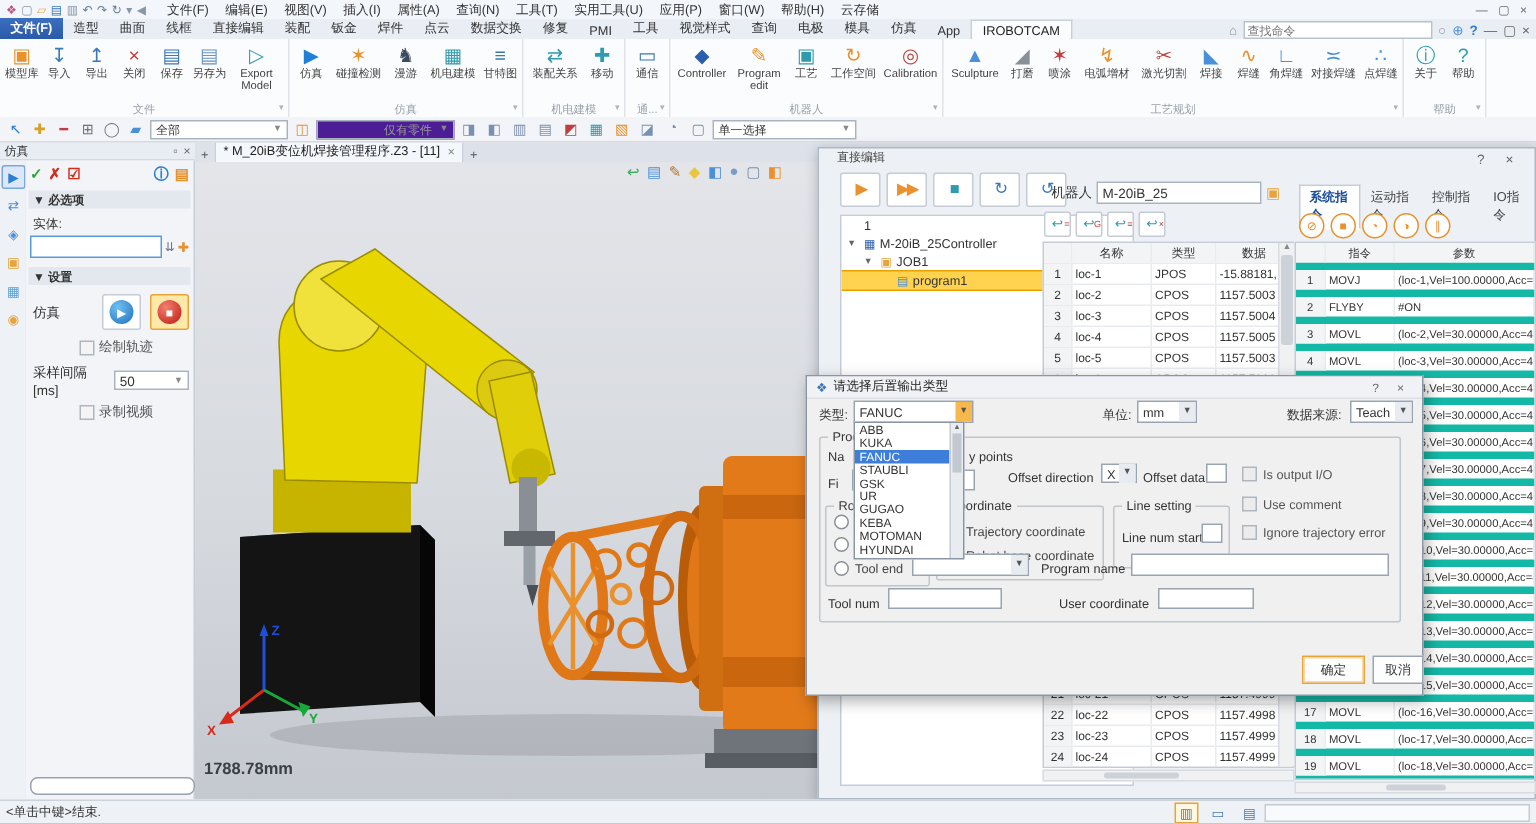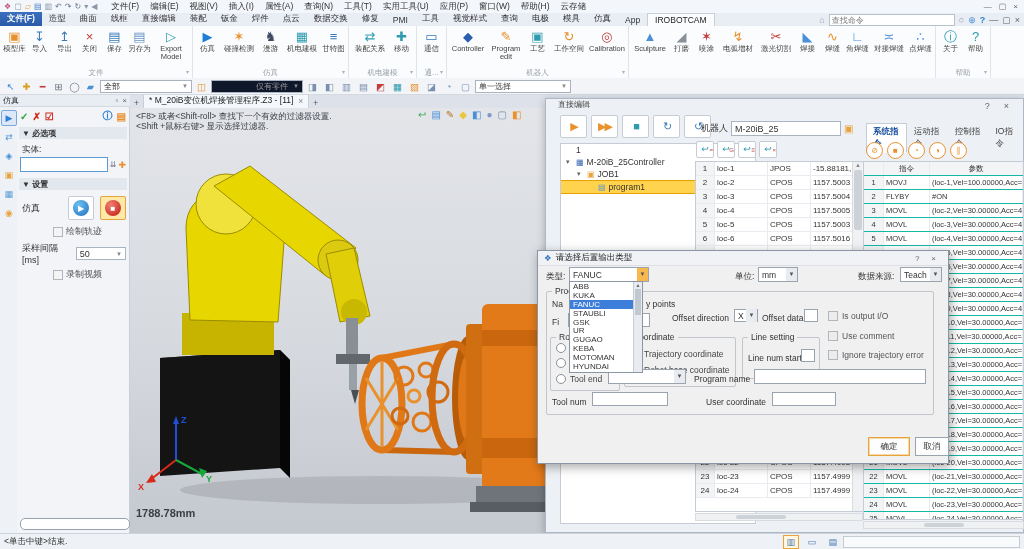--- a/index.html
+++ b/index.html
@@ -26,21 +26,21 @@
   .rbtn.wide{width:38px;}
   .ricon{display:block;height:17px;font-size:13px;line-height:17px;}
   .rlabel{display:block;font-size:7.5px;line-height:8px;color:#444;white-space:normal;}
   .rgfoot{height:11px;font-size:7.5px;color:#98a0aa;text-align:center;position:relative;line-height:11px;}
   .rgfoot .launch{position:absolute;right:1px;bottom:0;font-size:6px;color:#aab2bc;}
   
   #quickbar{position:absolute;left:0;top:78px;width:1024px;height:17px;background:#f2f4f8;border-bottom:1px solid #d5dae1;display:flex;align-items:center;gap:3px;padding:0 4px;z-index:5;box-sizing:border-box;}
   .qicon{width:13px;text-align:center;font-size:9.5px;}
   .qsel{height:13px;background:#fff;border:1px solid #aab4c0;font-size:8px;display:flex;align-items:center;padding:0 3px;box-sizing:border-box;color:#333;}
   .qsel .arr{margin-left:auto;color:#888;font-size:6px;}
-  .qsel.dis{background:#0f172a;color:#999;padding-left:44px;}
+  .qsel.dis{background:#4c1d95;color:#999;padding-left:44px;}
   
   #panelhead{position:absolute;left:0;top:95px;width:130px;height:12px;background:#e8edf4;border-bottom:1px solid #d3d9e1;display:flex;align-items:center;font-size:8px;padding:0 3px;box-sizing:border-box;z-index:4;}
   #panelhead .winctl{gap:4px;padding-right:0;}
   #leftstrip{position:absolute;left:0;top:107px;width:17px;height:426px;background:#eef1f6;border-right:1px solid #d8dde3;z-index:4;}
   .stripbtn{width:14px;height:14px;margin:3px 1px;text-align:center;line-height:14px;font-size:9px;border:1px solid transparent;border-radius:2px;}
   .stripbtn.active{background:#dce8f8;border-color:#7aa7e0;}
   #simpanel{position:absolute;left:17px;top:107px;width:113px;height:426px;background:#f2f4f8;border-right:1px solid #c8cfd8;z-index:4;box-sizing:border-box;}
   .simtb{display:flex;gap:4px;align-items:center;padding:2px 3px;}
   .simtb .sp{margin-left:auto;}
   .sicon{font-size:10px;font-weight:bold;}
@@ -100,21 +100,21 @@
   #locvscroll .thumb{margin:2px 1px;height:60px;background:#cdd2d8;border-radius:2px;}
   .hscroll{position:absolute;height:8px;background:#f0f1f3;border:1px solid #d8dce1;box-sizing:border-box;}
   .hscroll .thumb{position:absolute;top:1px;height:4px;background:#cdd2d8;border-radius:2px;}
   
   #cmdtabs{position:absolute;left:320px;top:24px;display:flex;font-size:8.5px;}
   .ctab{padding:2px 6px;color:#444;border:1px solid transparent;}
   .ctab.active{background:#fff;border-color:#c5ccd5;border-bottom-color:#fff;color:#1a4f9c;font-weight:bold;}
   #cmdicons{position:absolute;left:320px;top:43px;display:flex;gap:4px;}
   .cicon{width:15px;height:15px;border:1px solid #e8912d;border-radius:50%;color:#e8912d;font-size:8px;text-align:center;line-height:15px;background:#fff;}
   #cmdtable{position:absolute;left:317px;top:62px;width:161px;height:359px;background:#fff;border:1px solid #c5ccd5;box-sizing:border-box;overflow:hidden;font-size:7.5px;}
-  .crow{display:flex;height:13px;line-height:13px;border-bottom:1px solid #14b8a6;}
+  .crow{display:flex;height:13px;line-height:13px;border-bottom:5px solid #14b8a6;}
   .crow div{border-right:1px solid #e8ebef;overflow:hidden;white-space:nowrap;padding:0 2px;box-sizing:border-box;}
   .crow div:nth-child(1){width:20px;background:#f3f4f6;text-align:center;}
   .crow div:nth-child(2){width:46px;}
   .crow div:nth-child(3){flex:1;}
   .crow.head div{background:#f3f4f6;text-align:center;}
   
   #dlg{position:absolute;left:537px;top:250px;width:410px;height:212px;background:#f0f0f0;border:1px solid #8a96a4;box-shadow:2px 3px 10px rgba(0,0,0,.35);z-index:40;font-size:8.5px;}
   #dlgtitle{height:14px;display:flex;align-items:center;gap:4px;padding:0 6px;background:#f0f2f5;border-bottom:1px solid #dcdfe3;}
   #dlgtitle .t{color:#222;}
   #dlgtitle .winctl{gap:12px;}
@@ -360,20 +360,21 @@
           </div>
           <div class="rbtn wide">
             <span class="ricon" style="color:#4a90d9">≍</span>
             <span class="rlabel">对接焊缝</span>
           </div>
           <div class="rbtn">
             <span class="ricon" style="color:#4a90d9">∴</span>
             <span class="rlabel">点焊缝</span>
           </div>
         </div>
+        <div class="rgfoot"><span>工艺规划</span><span class="launch">▾</span></div>
       </div>
       <div class="rgroup">
         <div class="rgitems">
           <div class="rbtn">
             <span class="ricon" style="color:#2e9bb0">ⓘ</span>
             <span class="rlabel">关于</span>
           </div>
           <div class="rbtn">
             <span class="ricon" style="color:#2e9bb0">?</span>
             <span class="rlabel">帮助</span>
@@ -539,24 +540,20 @@
         <line x1="46" y1="352" x2="46" y2="314" stroke="#1f4fd8" stroke-width="2"></line>
         <polygon points="43,316 49,316 46,308" fill="#1f4fd8"></polygon>
         <line x1="46" y1="352" x2="20" y2="372" stroke="#d82a1a" stroke-width="2"></line>
         <polygon points="22,366 26,374 16,375" fill="#d82a1a"></polygon>
         <line x1="46" y1="352" x2="72" y2="366" stroke="#18a83a" stroke-width="2"></line>
         <polygon points="69,360 72,370 77,363" fill="#18a83a"></polygon>
         <text x="51" y="315" font-size="9" font-weight="bold" fill="#1f4fd8">Z</text>
         <text x="8" y="382" font-size="9" font-weight="bold" fill="#d82a1a">X</text>
         <text x="76" y="374" font-size="9" font-weight="bold" fill="#18a83a">Y</text>
       </svg>
-      <div id="hints">
-        <div>&lt;F8&gt; 或者&lt;Shift-roll&gt; 查找下一个有效的过滤器设置.</div>
-        <div>&lt;Shift +鼠标右键&gt; 显示选择过滤器.</div>
-      </div>
       <div id="vptools">
           <span style="color:#3aa85a">↩</span>
           <span style="color:#4a90d9">▤</span>
           <span style="color:#b8742a">✎</span>
           <span style="color:#e8c63d">◆</span>
           <span style="color:#4a90d9">◧</span>
           <span style="color:#7a9cc9">●</span>
           <span style="color:#7a90b0">▢</span>
           <span style="color:#e8912d">◧</span>
         </div>
@@ -607,20 +604,26 @@
       </div>
       <span style="color:#e8a33d;font-size:10px;">▣</span>
     </div>
     <div id="locicons">
         <div class="licon">↩<span class="sub">=</span></div>
         <div class="licon">↩<span class="sub">G</span></div>
         <div class="licon">↩<span class="sub">≡</span></div>
         <div class="licon">↩<span class="sub">×</span></div>
       </div>
     <div id="loctable">
+        <div class="lrow head">
+          <div></div>
+          <div>名称</div>
+          <div>类型</div>
+          <div>数据</div>
+        </div>
         <div class="lrow">
           <div>1</div>
           <div>loc-1</div>
           <div>JPOS</div>
           <div>-15.88181,</div>
         </div>
         <div class="lrow">
           <div>2</div>
           <div>loc-2</div>
           <div>CPOS</div>

